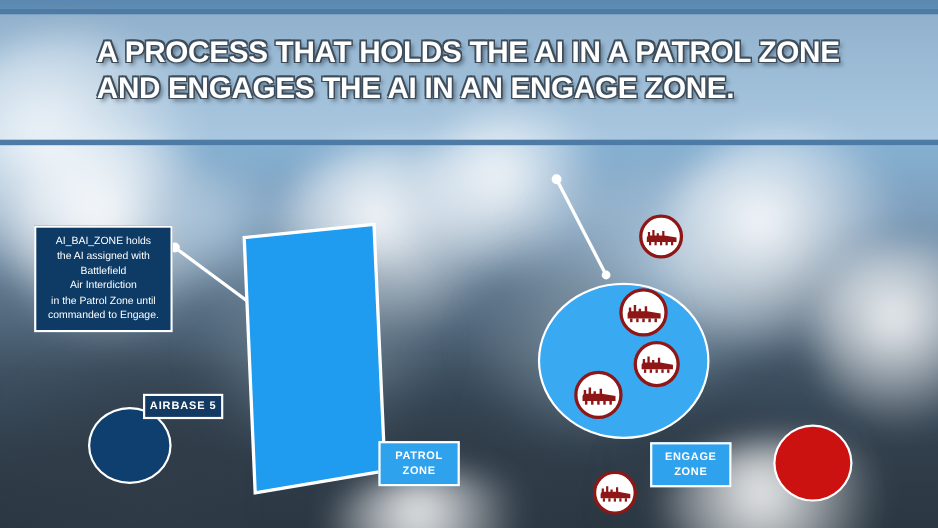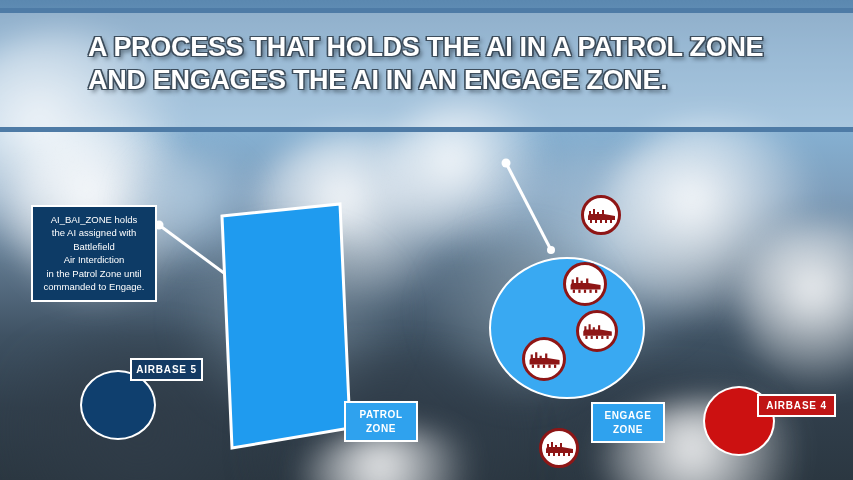--- a/index.html
+++ b/index.html
@@ -196,21 +196,20 @@
   <div class="zone-label" id="patrol-label">
     <div>PATROL</div>
     <div>ZONE</div>
   </div>
   <div class="zone-label" id="engage-label">
     <div>ENGAGE</div>
     <div>ZONE</div>
   </div>
 
   <div class="base-label" id="airbase1-label">AIRBASE 5</div>
-  <div class="base-label" id="airbase4-label">AIRBASE 4</div>
 
   <div class="callout" id="callout-left">
     <div>AI_BAI_ZONE holds</div>
     <div>the AI assigned with</div>
     <div>Battlefield</div>
     <div>Air Interdiction</div>
     <div>in the Patrol Zone until</div>
     <div>commanded to Engage.</div>
   </div>
 

